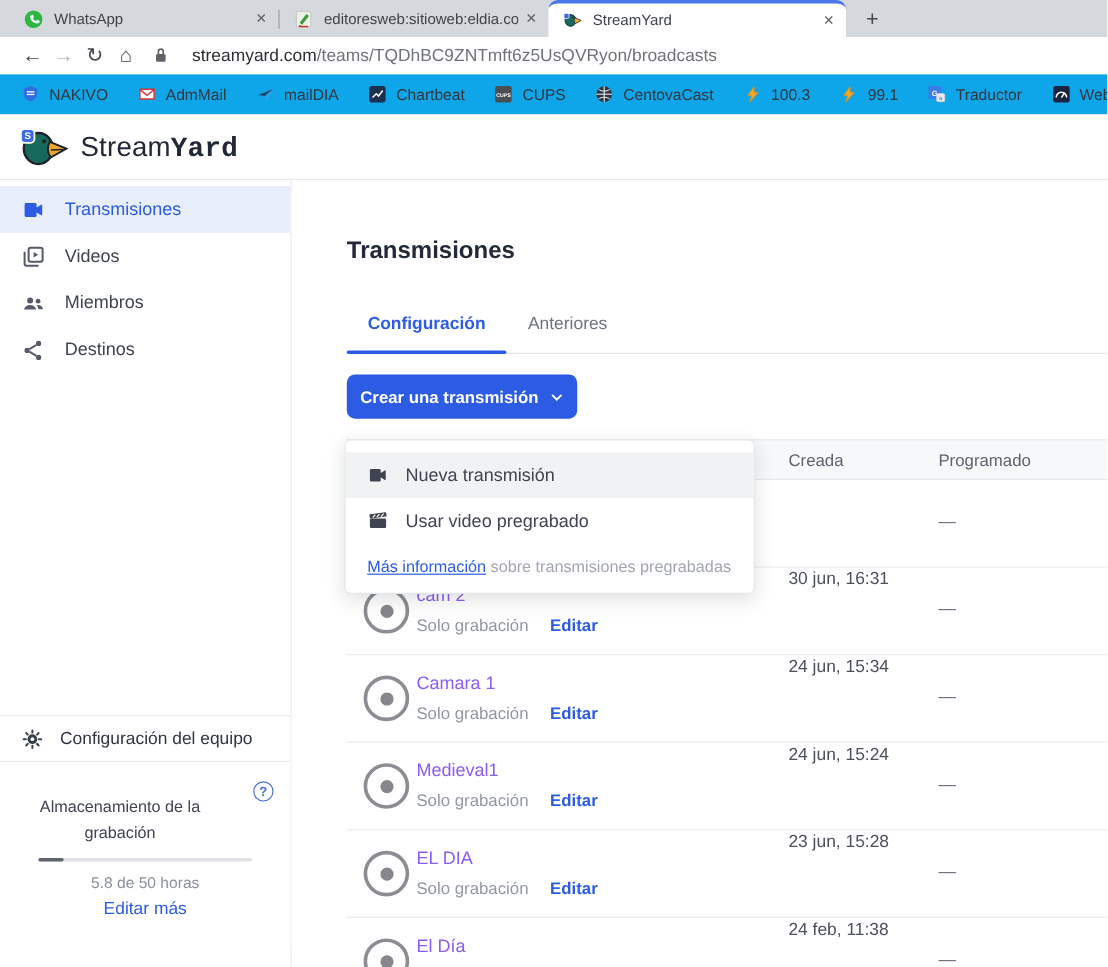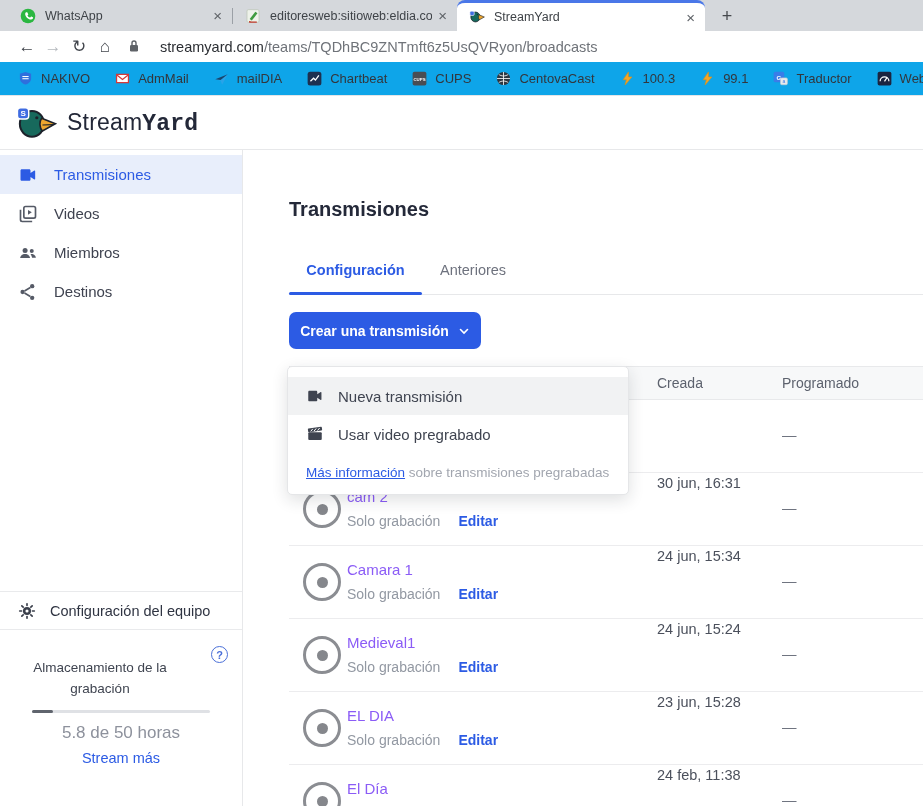--- a/index.html
+++ b/index.html
@@ -50,21 +50,21 @@
   
   .side-foot { position:absolute; bottom:16px; left:0; width:100%; background:#fff;text-align:center; }
   .team-row { height:38px; border-top:1px solid #e9eaec; display:flex; align-items:center; gap:14px; padding-left:18px;
               font-size:14.5px; color:#2f3442; cursor:pointer; }
   .storage { border-top:1px solid #e9eaec; padding:28px 16px 12px; position:relative; }
   .storage-label { font-size:13.5px; color:#3f4450; line-height:1.55; width:168px; }
   .help-badge { position:absolute; right:14px; top:16px; width:17px; height:17px; border:1.6px solid #4a6fd8; border-radius:50%;
                 color:#4a6fd8; font-size:11px; font-weight:bold; display:flex; align-items:center; justify-content:center; }
   .prog-track { margin:10px 16px 0; height:3px; background:#dfe1e5; border-radius:2px; }
   .prog-fill { width:11.6%; height:100%; background:#5f646d; border-radius:2px; }
-  .hours { margin:10px 16px 0; font-size:17px; color:#8d919c; }
+  .hours { margin:10px 16px 0; font-size:13px; color:#8d919c; }
   .add-more { margin:7px 16px 12px; font-size:14.5px; color:#2c5be4; cursor:pointer; }
 
   
   .page-title { position:absolute; left:46px; top:48px; font-size:20px; font-weight:700; color:#242939; }
   .pill-tab-1 { position:absolute; left:46px; top:112px; width:133px; text-align:center; font-size:14.5px; font-weight:600; color:#2c5be4; cursor:pointer; }
   .pill-tab-2 { position:absolute; left:197px; top:112px; font-size:14.5px; color:#6e727e; cursor:pointer; }
   .tab-underline { position:absolute; left:46px; top:142px; width:133px; height:3px; background:#2c5be4; border-radius:2px; z-index:1; }
   .tabs-baseline { position:absolute; left:46px; right:0; top:144px; height:1px; background:#e7e8ea; }
 
   .create-btn { position:absolute; left:46px; top:162px; width:192px; height:37px; background:#2c5be4; border-radius:7px;
@@ -322,21 +322,21 @@
             </svg>
           <span>Configuración del equipo</span>
         </div>
         <div class="storage">
           <div class="storage-label">Almacenamiento de la grabación</div>
           <div class="help-badge">?</div>
           <div class="prog-track">
               <div class="prog-fill"></div>
             </div>
           <div class="hours">5.8 de 50 horas</div>
-          <div class="add-more">Stream más</div>
+          <div class="add-more">Editar más</div>
         </div>
       </div>
     </aside>
 
     <main class="mainarea">
       <h1 class="page-title">Transmisiones</h1>
 
       <div class="pill-tab-1">Configuración</div>
       <div class="pill-tab-2">Anteriores</div>
       <div class="tab-underline"></div>

